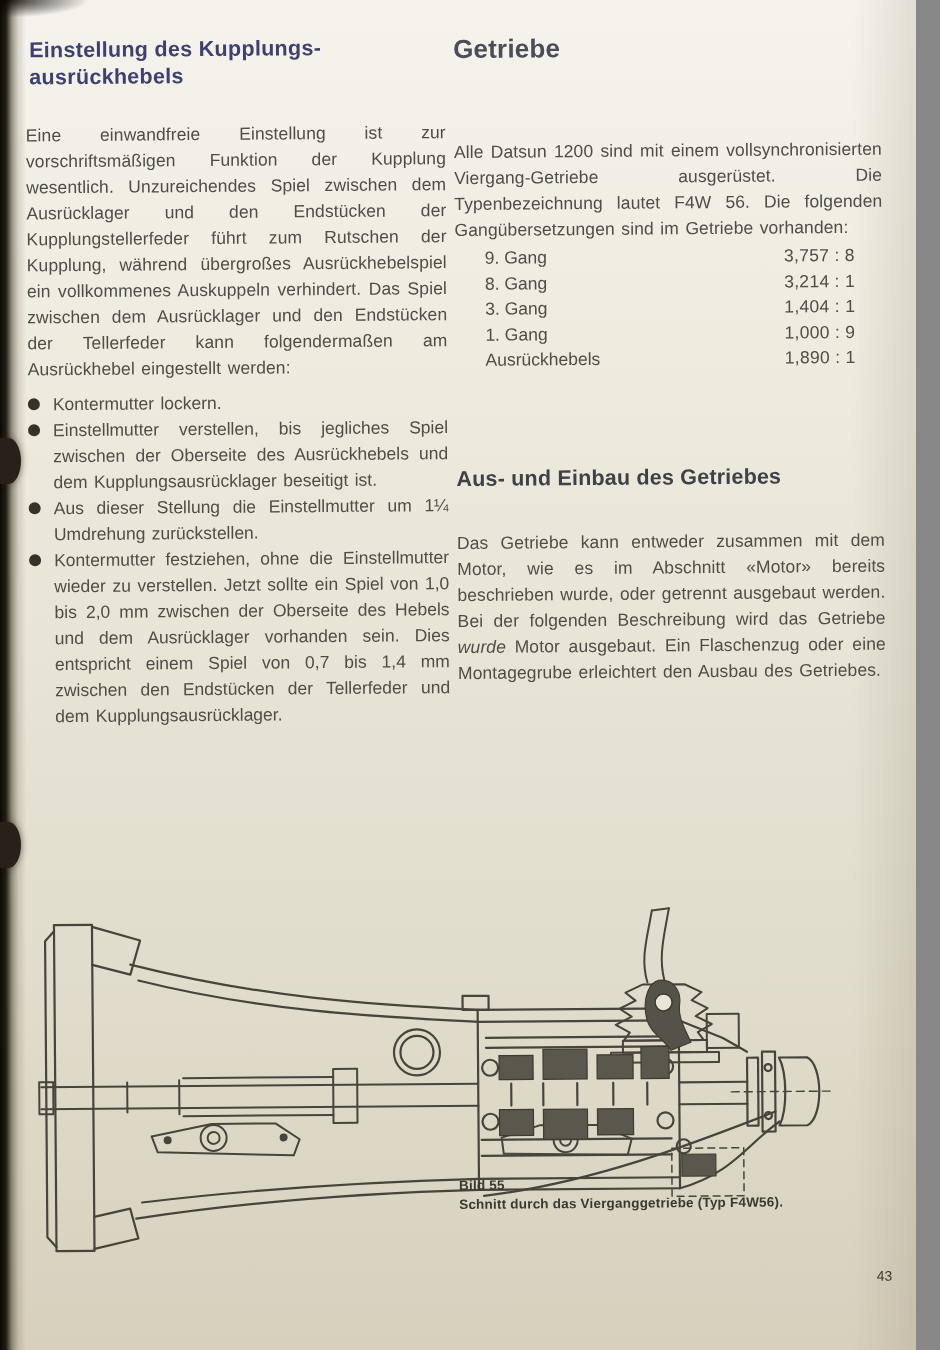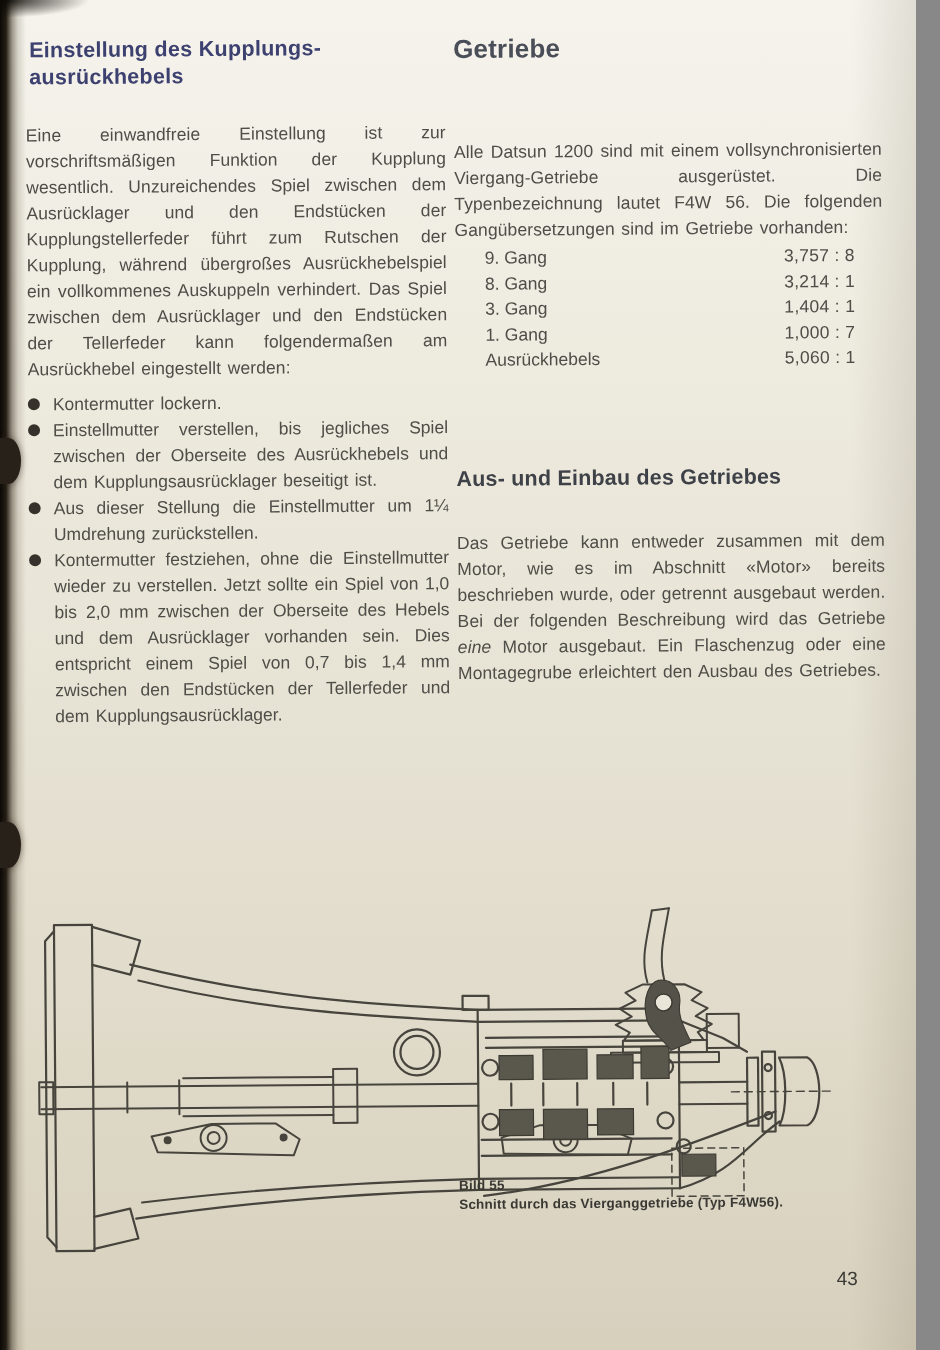--- a/index.html
+++ b/index.html
@@ -65,21 +65,21 @@
   .gear-table { margin-top:3px; width:400px; }
   .gear-row { display:flex; justify-content:space-between; font-size:17.5px; line-height:25.5px; }
   .gear-label { padding-left:30px; }
   .gear-value { letter-spacing:0.3px; }
 
   .diagram { position:absolute; left:28px; top:898px; width:816px; height:372px; }
 
   .caption { position:absolute; left:455px; top:1176px; color:#3a3833; }
   .caption div { font-size:13.5px; line-height:19px; font-weight:bold; letter-spacing:0.2px; }
 
-  .page-number { position:absolute; left:832px; top:1271px; font-size:19px; color:#3b3a35; }
+  .page-number { position:absolute; left:872px; top:1271px; font-size:14px; color:#3b3a35; }
 </style>
 </head>
 <body>
 
 <div class="page">
   <div class="spine"></div>
   <div class="corner-smudge"></div>
   <div class="notch notch-1"></div>
   <div class="notch notch-2"></div>
 
@@ -121,30 +121,30 @@
         <div class="gear-row">
           <span class="gear-label">8. Gang</span>
           <span class="gear-value">3,214 : 1</span>
         </div>
         <div class="gear-row">
           <span class="gear-label">3. Gang</span>
           <span class="gear-value">1,404 : 1</span>
         </div>
         <div class="gear-row">
           <span class="gear-label">1. Gang</span>
-          <span class="gear-value">1,000 : 7</span>
+          <span class="gear-value">1,000 : 9</span>
         </div>
         <div class="gear-row">
           <span class="gear-label">Ausrückhebels</span>
-          <span class="gear-value">5,060 : 1</span>
+          <span class="gear-value">1,890 : 1</span>
         </div>
       </div>
 
       <h3 class="h-sub">Aus- und Einbau des Getriebes</h3>
-      <p class="body-text body-right"><span>Das Getriebe kann entweder zusammen mit dem Motor, wie es im Abschnitt «Motor» bereits beschrieben wurde, oder getrennt ausgebaut werden. Bei der folgenden Beschreibung wird das Getriebe </span><span class="italic">eine</span><span> Motor ausgebaut. Ein Flaschenzug oder eine Montagegrube erleichtert den Ausbau des Getriebes.</span></p>
+      <p class="body-text body-right"><span>Das Getriebe kann entweder zusammen mit dem Motor, wie es im Abschnitt «Motor» bereits beschrieben wurde, oder getrennt ausgebaut werden. Bei der folgenden Beschreibung wird das Getriebe </span><span class="italic">wurde</span><span> Motor ausgebaut. Ein Flaschenzug oder eine Montagegrube erleichtert den Ausbau des Getriebes.</span></p>
     </div>
 
     <svg class="diagram" viewBox="0 0 816 372">
       <g stroke="#46443c" stroke-width="2.2" fill="none" stroke-linecap="round" stroke-linejoin="round">
 
         <g>
           <path d="M24,24 h38 v326 h-38 z"></path>
           <path d="M24,30 l-9,10 v296 l9,10"></path>
           <path d="M62,26 l48,14 -10,34 -38,-10"></path>
           <path d="M62,348 l44,-10 -8,-30 -36,8"></path>

